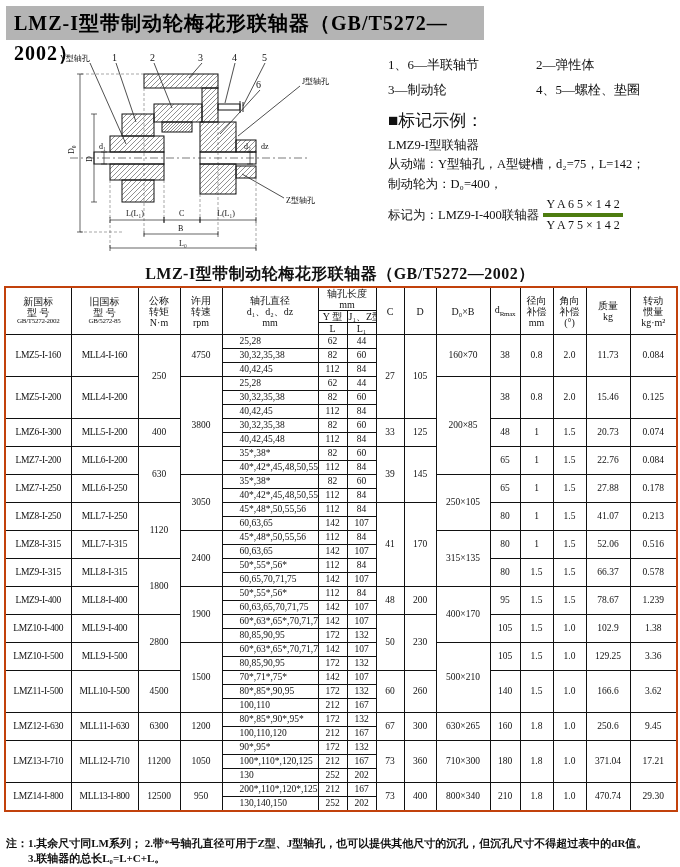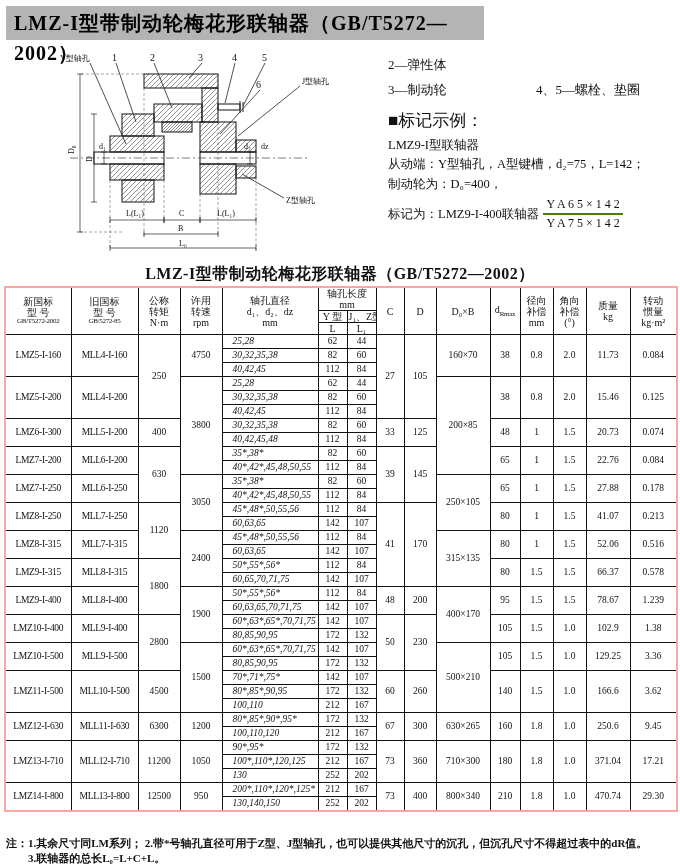--- a/index.html
+++ b/index.html
@@ -10,33 +10,33 @@
         line-height:30px;padding:2px 8px;letter-spacing:1px;}
   .top-section{position:absolute;left:0;top:48px;width:680px;height:215px;}
   .drawing{position:absolute;left:4px;top:2px;width:378px;height:205px;}
   .side-text{position:absolute;left:388px;top:8px;width:288px;}
   .legend-row{display:flex;font-size:13px;margin-bottom:7px;}
   .legend-row .lg-left{width:148px;}
   .example-heading{font-size:17px;font-weight:normal;margin:10px 0 4px 0;}
   .example-line{font-size:12.5px;line-height:1.55;}
   .mark-line{font-size:12.5px;display:flex;align-items:center;margin-top:3px;}
   .fraction{display:inline-block;text-align:center;margin-left:4px;font-size:12px;}
-  .frac-top{display:block;border-bottom:2px solid #4d7c0f;padding:0 3px 1px 3px;}
+  .frac-top{display:block;border-bottom:4px solid #4d7c0f;padding:0 3px 1px 3px;}
   .frac-bottom{display:block;padding:1px 3px 0 3px;}
   .table-title{position:absolute;left:0;top:264px;width:680px;text-align:center;
         font-size:16px;font-weight:bold;letter-spacing:0.5px;}
   #spec-table{position:absolute;left:4px;top:286px;width:672px;
-        border-collapse:collapse;table-layout:fixed;border:2px solid #fca5a5;}
+        border-collapse:collapse;table-layout:fixed;border:2px solid #c2410c;}
   #spec-table th,#spec-table td{border:1px solid #111;font-size:9.5px;
         font-weight:normal;text-align:center;padding:0 1px;line-height:1.1;
         overflow:hidden;white-space:nowrap;}
   #spec-table thead th{font-size:10px;}
   #spec-table thead .hsmall{font-size:7px;letter-spacing:-0.3px;}
   #spec-table tbody td{height:13px;}
-  #spec-table td.bore{text-align:left;padding-left:10px;font-style:italic;}
+  #spec-table td.bore{text-align:left;padding-left:17px;}
   #spec-table td.model{letter-spacing:-0.3px;}
   .notes{position:absolute;left:6px;top:836px;width:670px;font-size:11px;
         font-weight:bold;line-height:1.4;}
   .notes .note2{padding-left:22px;}
   svg text{font-family:"Liberation Serif",serif;fill:#111;}
   svg .num{font-size:10px;}
   svg .callout{font-size:8px;}
   svg .dim{font-size:8px;}
 </style>
 </head>
@@ -267,20 +267,21 @@
         <text class="dim" x="122" y="166">L(L₁)</text>
         <text class="dim" x="175" y="166">C</text>
         <text class="dim" x="213" y="166">L(L₁)</text>
         <text class="dim" x="174" y="181">B</text>
         <text class="dim" x="175" y="196">L₀</text>
       </svg>
     </div>
 
     <div class="side-text">
       <div class="legend-row">
+        <span class="lg-left">1、6—半联轴节</span>
         <span>2—弹性体</span>
       </div>
       <div class="legend-row">
         <span class="lg-left">3—制动轮</span>
         <span>4、5—螺栓、垫圈</span>
       </div>
       <div class="example-heading">■标记示例：</div>
       <div class="example-line">LMZ9-I型联轴器</div>
       <div class="example-line">从动端：Y型轴孔，A型键槽，d₂=75，L=142；</div>
       <div class="example-line">制动轮为：D₀=400，</div>

